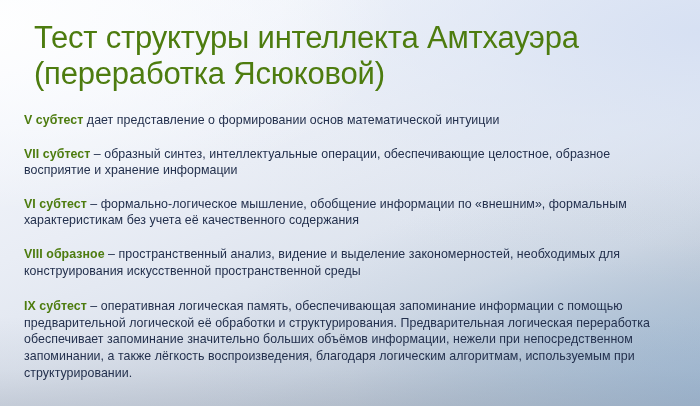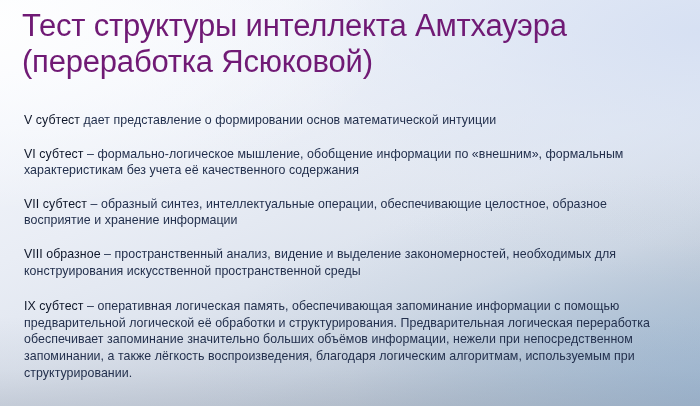--- a/index.html
+++ b/index.html
@@ -73,26 +73,26 @@
     z-index: 2;
     width: 100%;
     height: 100%;
   }
 
   .slide-title {
     position: absolute;
     left: 22px;
     top: 8px;
     width: 660px;
-    margin: 0;
+    margin: 12px;
     font-size: 31px;
     line-height: 36px;
     font-weight: 300;
     letter-spacing: -0.2px;
-    color: #701a75;
+    color: #4d7c0f;
     font-family: "Liberation Sans", "DejaVu Sans", sans-serif;
     white-space: pre-line;
   }
 
   .body-block {
     position: absolute;
     left: 24px;
     top: 112px;
     width: 642px;
   }
@@ -101,22 +101,22 @@
     margin: 0 0 16px 0;
     font-size: 12.4px;
     line-height: 16.6px;
     color: #23304d;
     letter-spacing: 0.05px;
     text-align: left;
   }
   .para:last-child { margin-bottom: 8px; }
 
   .para .lead {
-    font-weight: normal;
-    color: #0f172a;
+    font-weight: bold;
+    color: #4d7c0f;
   }
 
   .p-v    { margin-bottom: 17px; }
   .p-vi   { margin-bottom: 17px; }
   .p-vii  { margin-bottom: 17px; }
   .p-viii { margin-bottom: 19px; }
 </style>
 </head>
 <body>
 
@@ -130,23 +130,23 @@
 
   <div class="content">
 
     <h1 class="slide-title">Тест структуры интеллекта Амтхауэра
 (переработка Ясюковой)</h1>
 
     <div class="body-block">
 
       <p class="para p-v"><span class="lead">V субтест</span><span> дает представление о формировании основ математической интуиции</span></p>
 
+      <p class="para p-vii"><span class="lead">VII субтест</span><span> – образный синтез, интеллектуальные операции, обеспечивающие целостное, образное восприятие и хранение информации</span></p>
+
       <p class="para p-vi"><span class="lead">VI субтест</span><span> – формально-логическое мышление, обобщение информации по «внешним», формальным характеристикам без учета её качественного содержания</span></p>
-
-      <p class="para p-vii"><span class="lead">VII субтест</span><span> – образный синтез, интеллектуальные операции, обеспечивающие целостное, образное восприятие и хранение информации</span></p>
 
       <p class="para p-viii"><span class="lead">VIII образное</span><span> – пространственный анализ, видение и выделение закономерностей, необходимых для конструирования искусственной пространственной среды</span></p>
 
       <p class="para p-ix"><span class="lead">IX субтест</span><span> – оперативная логическая память, обеспечивающая запоминание информации с помощью предварительной логической её обработки и структурирования. Предварительная логическая переработка обеспечивает запоминание значительно больших объёмов информации, нежели при непосредственном запоминании, а также лёгкость воспроизведения, благодаря логическим алгоритмам, используемым при структурировании.</span></p>
 
     </div>
   </div>
 </div>
 
 </body></html>

